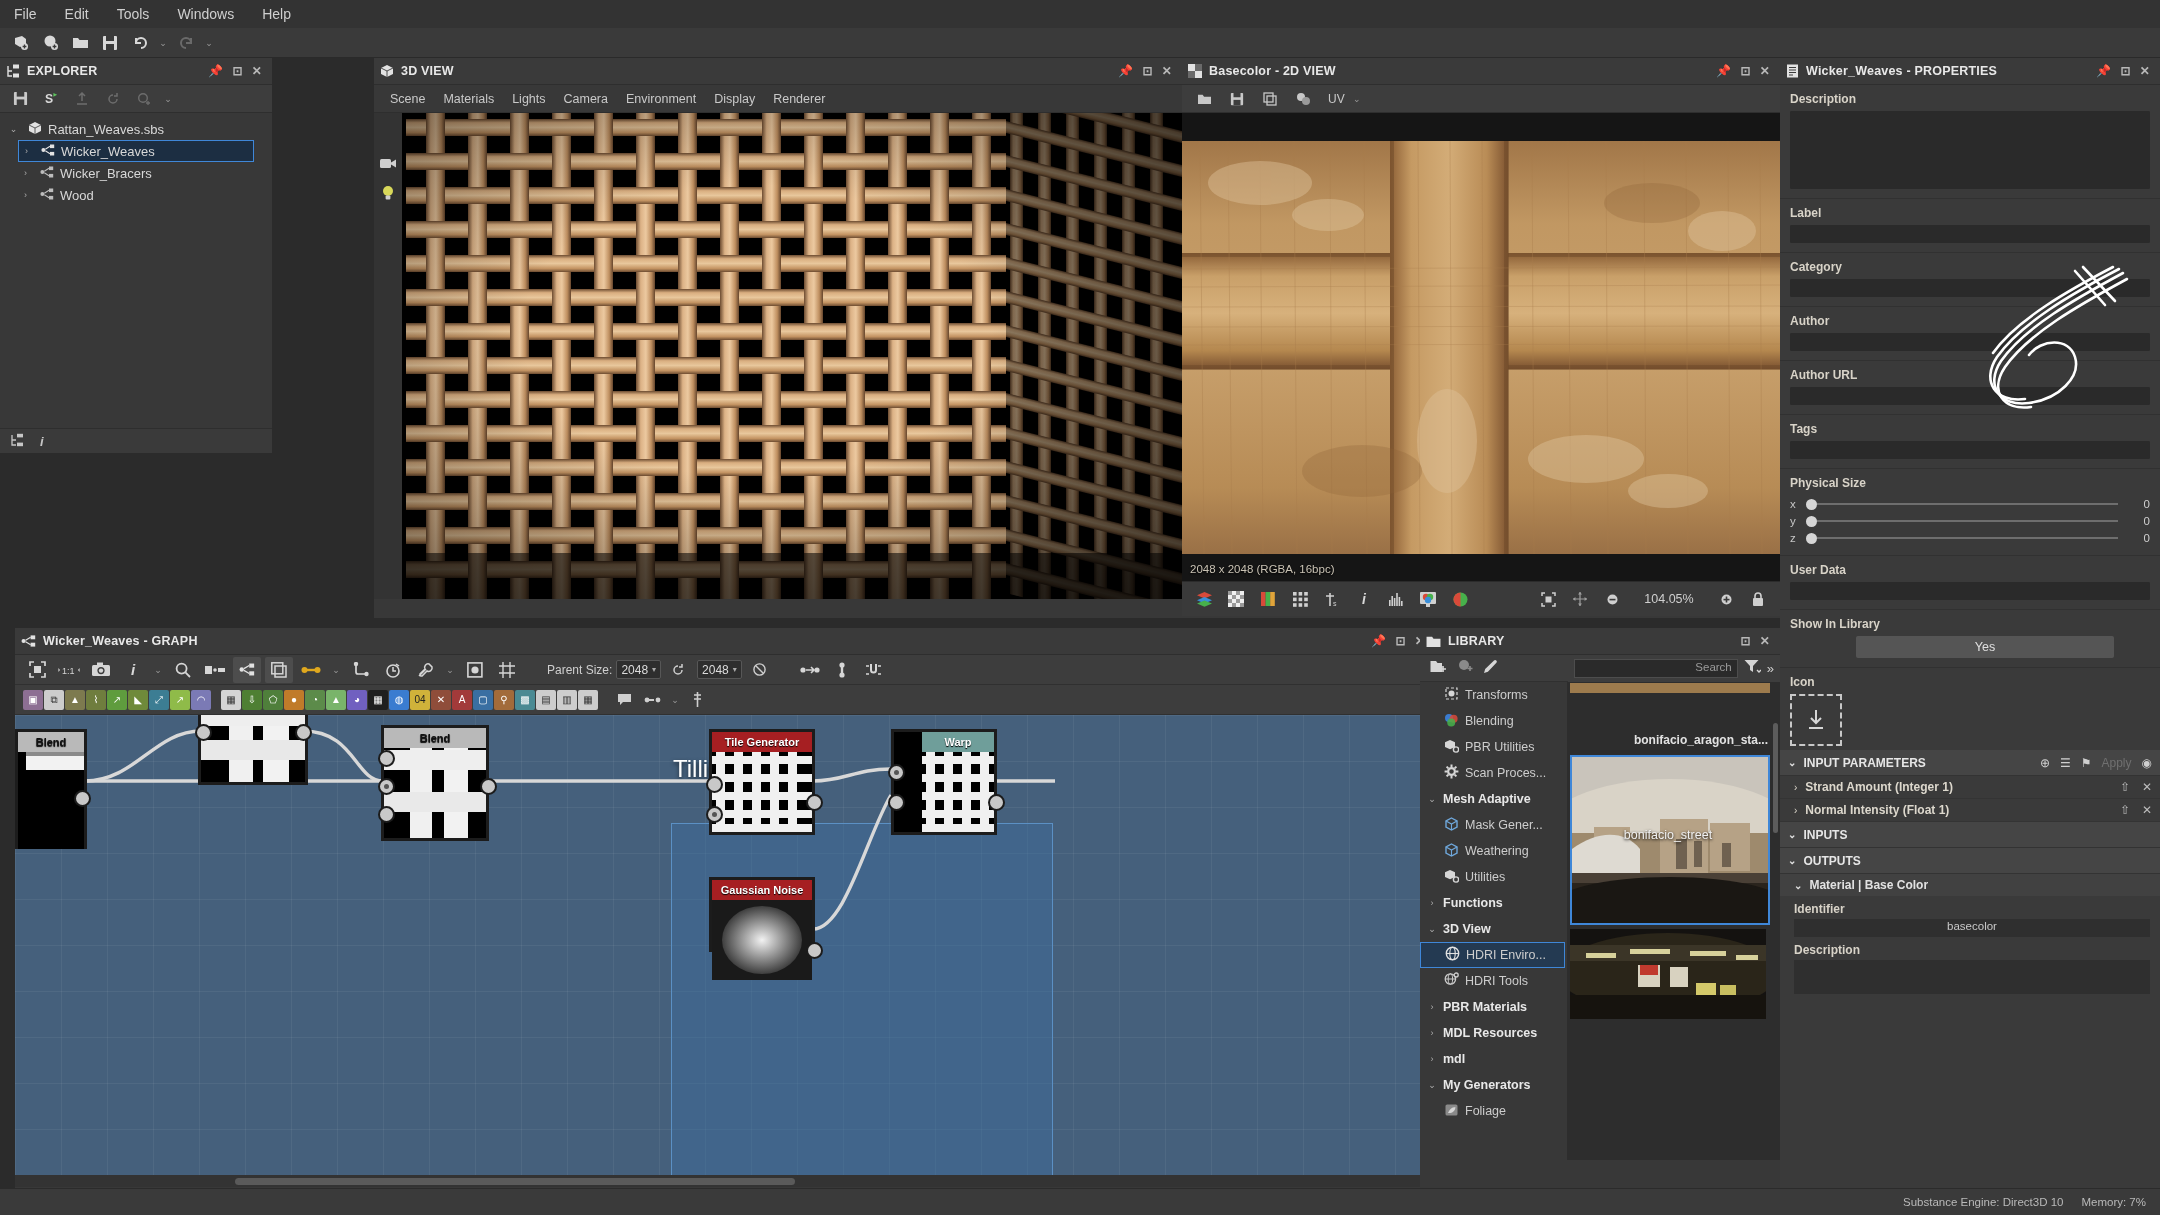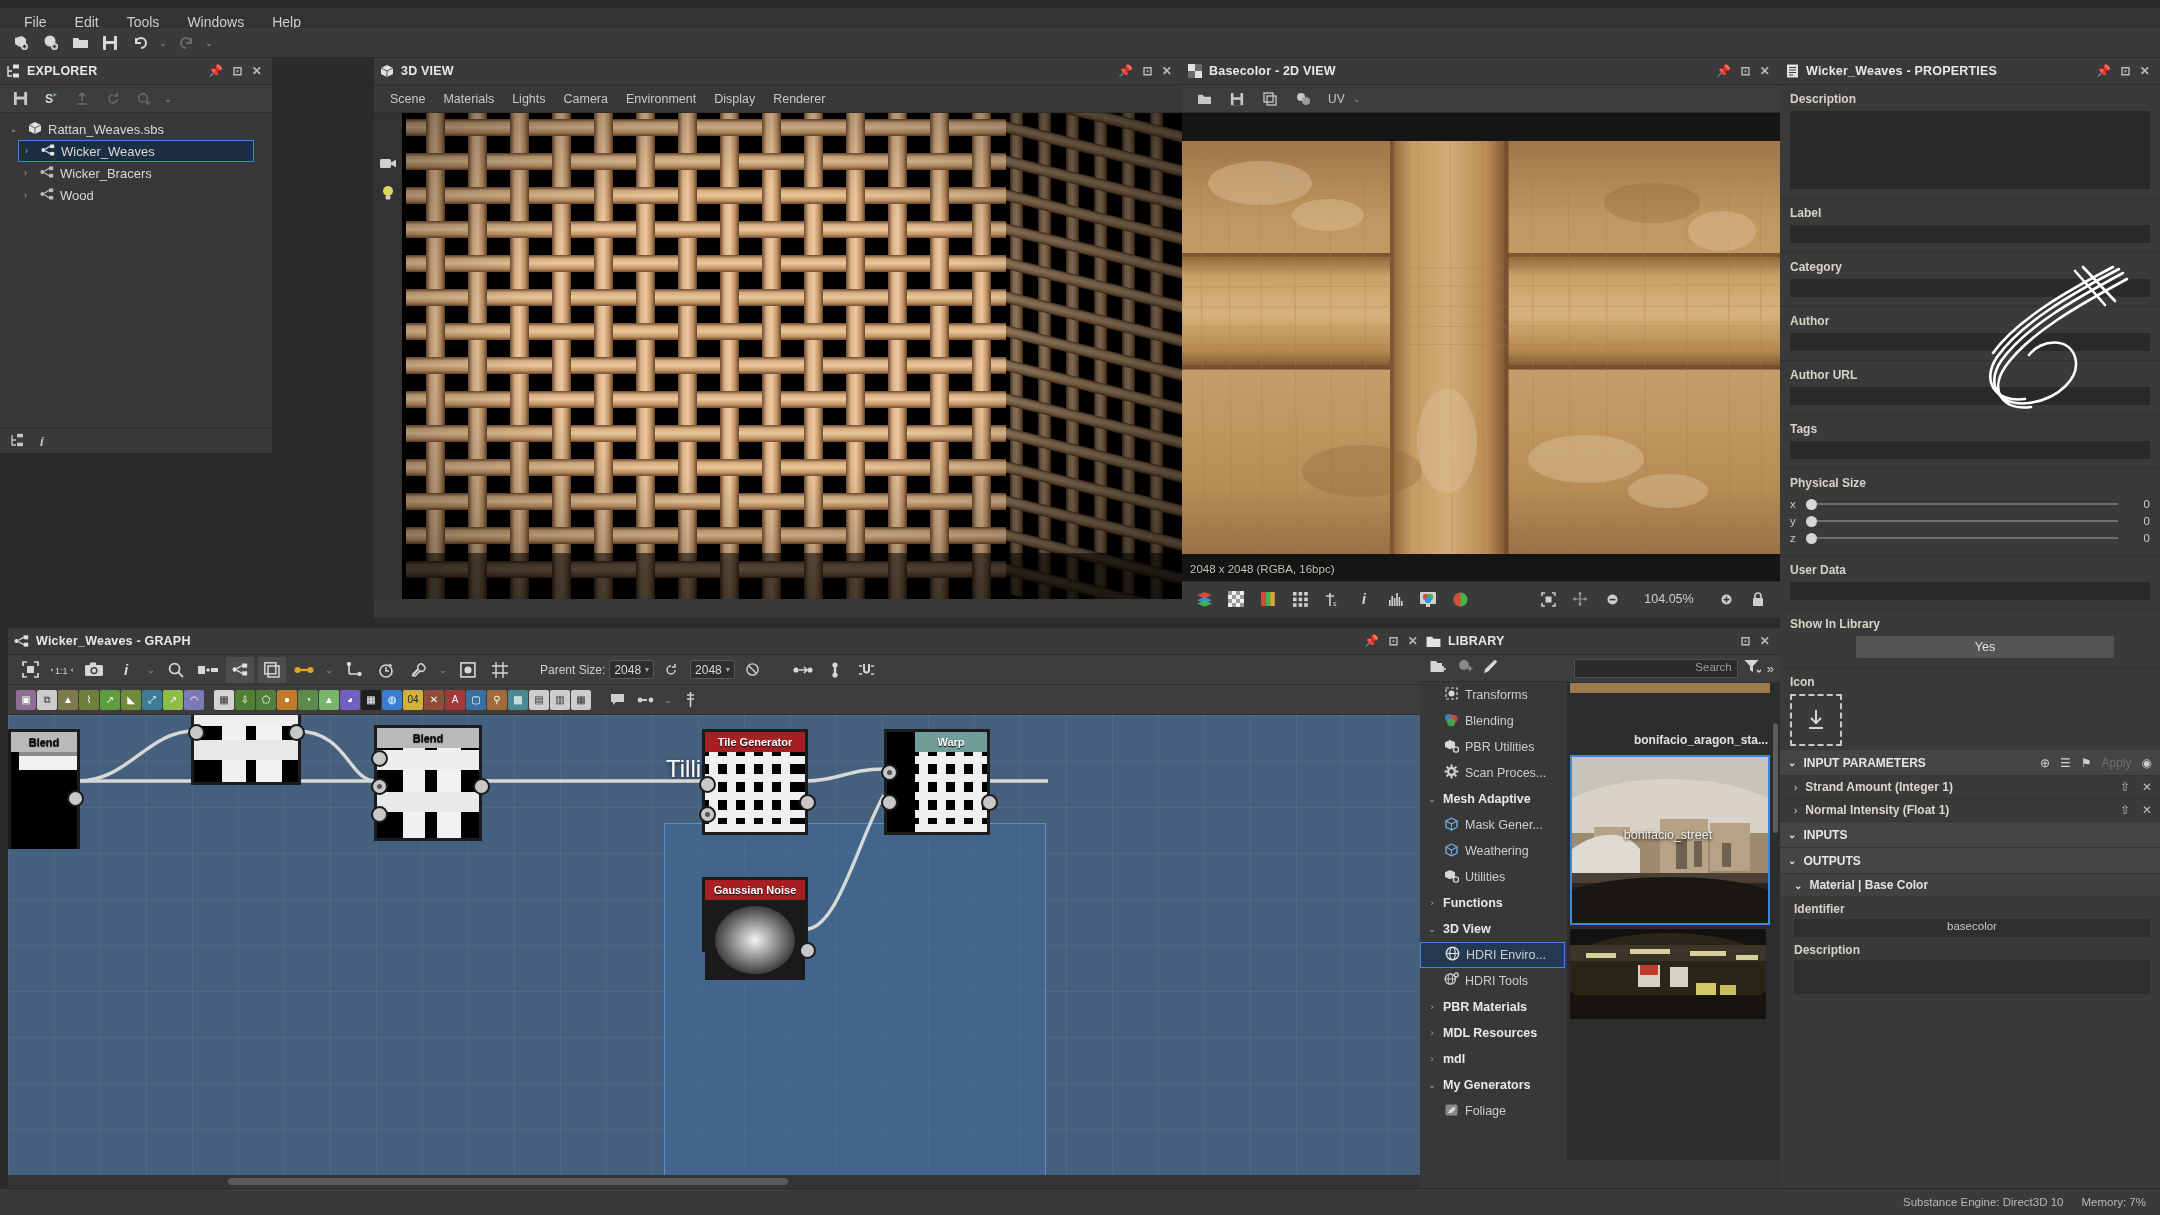--- a/index.html
+++ b/index.html
@@ -6,22 +6,22 @@
   html,body {
     width:2160px; height:1215px;
     background:#2b2b2b;
     font-family:"Liberation Sans", sans-serif;
     color:#d4d4d4;
     overflow:hidden;
   }
   .app { position:relative; width:2160px; height:1215px; }
 
   
-  .menubar { position:absolute; left:0; top:8px; width:2160px; height:28px;
-             background:#333333; display:flex; align-items:center; padding-left:10px; }
+  .menubar { position:absolute; left:0; top:0; width:2160px; height:28px;
+             background:#333333; display:flex; align-items:center; }
   .menubar .mi { font-size:14px; color:#cfcfcf; padding:0 14px; line-height:28px; }
 
   
   .maintoolbar { position:absolute; left:0; top:28px; width:2160px; height:30px;
                  background:#3a3a3a; display:flex; align-items:center; padding-left:6px; gap:2px;
                  border-bottom:1px solid #2a2a2a; }
   .tbtn { width:28px; height:26px; display:flex; align-items:center; justify-content:center;
           color:#d8d8d8; font-size:15px; border-radius:2px; }
   .tbtn.dim { color:#6a6a6a; }
   .caretmini { font-size:9px; color:#9a9a9a; width:14px; text-align:center; }
@@ -105,21 +105,21 @@
   .prow { height:23px; display:flex; align-items:center; gap:8px; padding:0 8px 0 14px;
           font-size:12px; font-weight:bold; color:#ddd8cd; border-bottom:1px solid #343434; }
   .prow .rght { margin-left:auto; display:flex; gap:12px; color:#bdbdbd; font-size:12px; font-weight:normal; }
   .subhdr { height:22px; display:flex; align-items:center; gap:7px; padding:0 8px 0 14px;
             background:#414141; font-size:12px; font-weight:bold; color:#e2e2e2; }
   .fieldlbl { font-size:12px; font-weight:bold; color:#d8d3c8; padding:6px 10px 3px 14px; }
   .fieldval { margin:0 10px 0 14px; background:#2f2f2f; height:18px;
               font-size:11.5px; color:#c8c8c8; padding:1px 5px;text-align:center; }
 
   
-  #graph { left:8px; top:628px; width:1420px; height:560px; }
+  #graph { left:15px; top:628px; width:1420px; height:560px; }
   .g-toolbar1 { height:30px; background:#3d3d3d; display:flex; align-items:center;
                 gap:4px; padding:0 8px; border-bottom:1px solid #303030; }
   .g-toolbar2 { height:30px; background:#3d3d3d; display:flex; align-items:center;
                 gap:1px; padding:0 8px; border-bottom:1px solid #303030; }
   .swatch { width:20px; height:20px; border-radius:2px; display:flex;
             align-items:center; justify-content:center; font-size:10px; color:#fff; }
   .gcanvas { position:relative; width:100%; height:472px; background:#45607c;
              overflow:hidden; }
   .ggrid { position:absolute; inset:0;
            background-image:linear-gradient(rgba(255,255,255,.055) 1px, transparent 1px),

